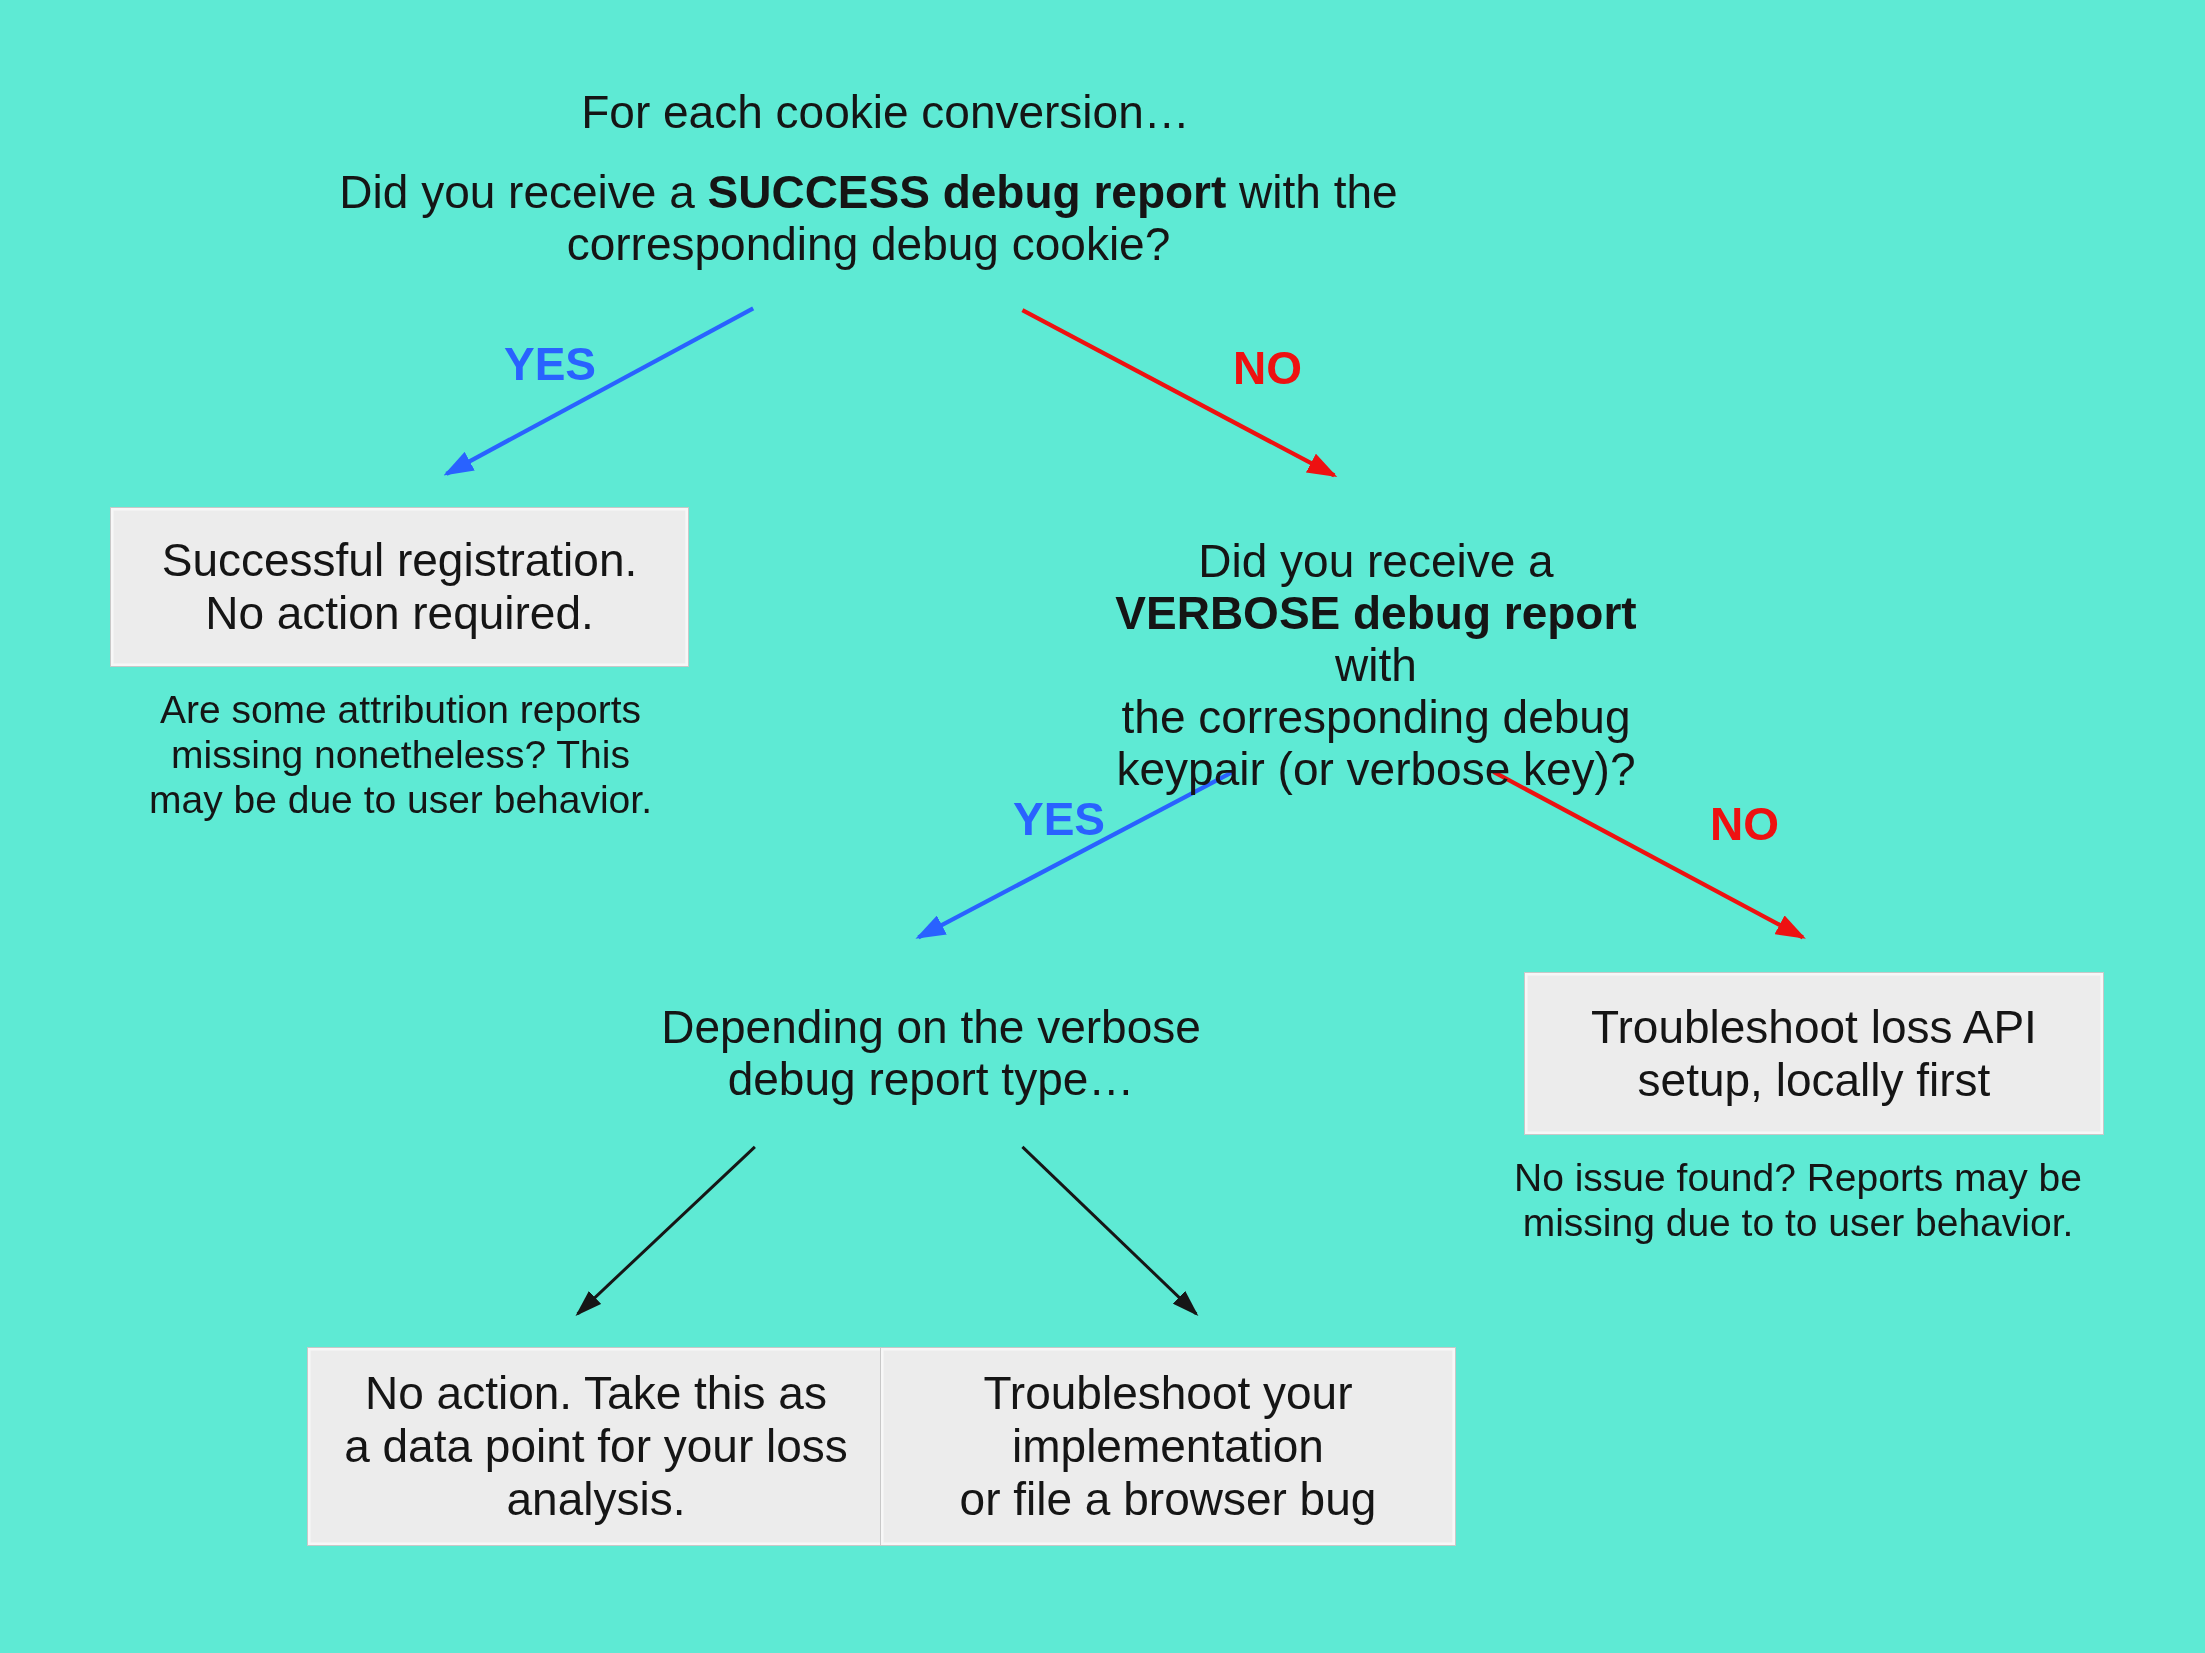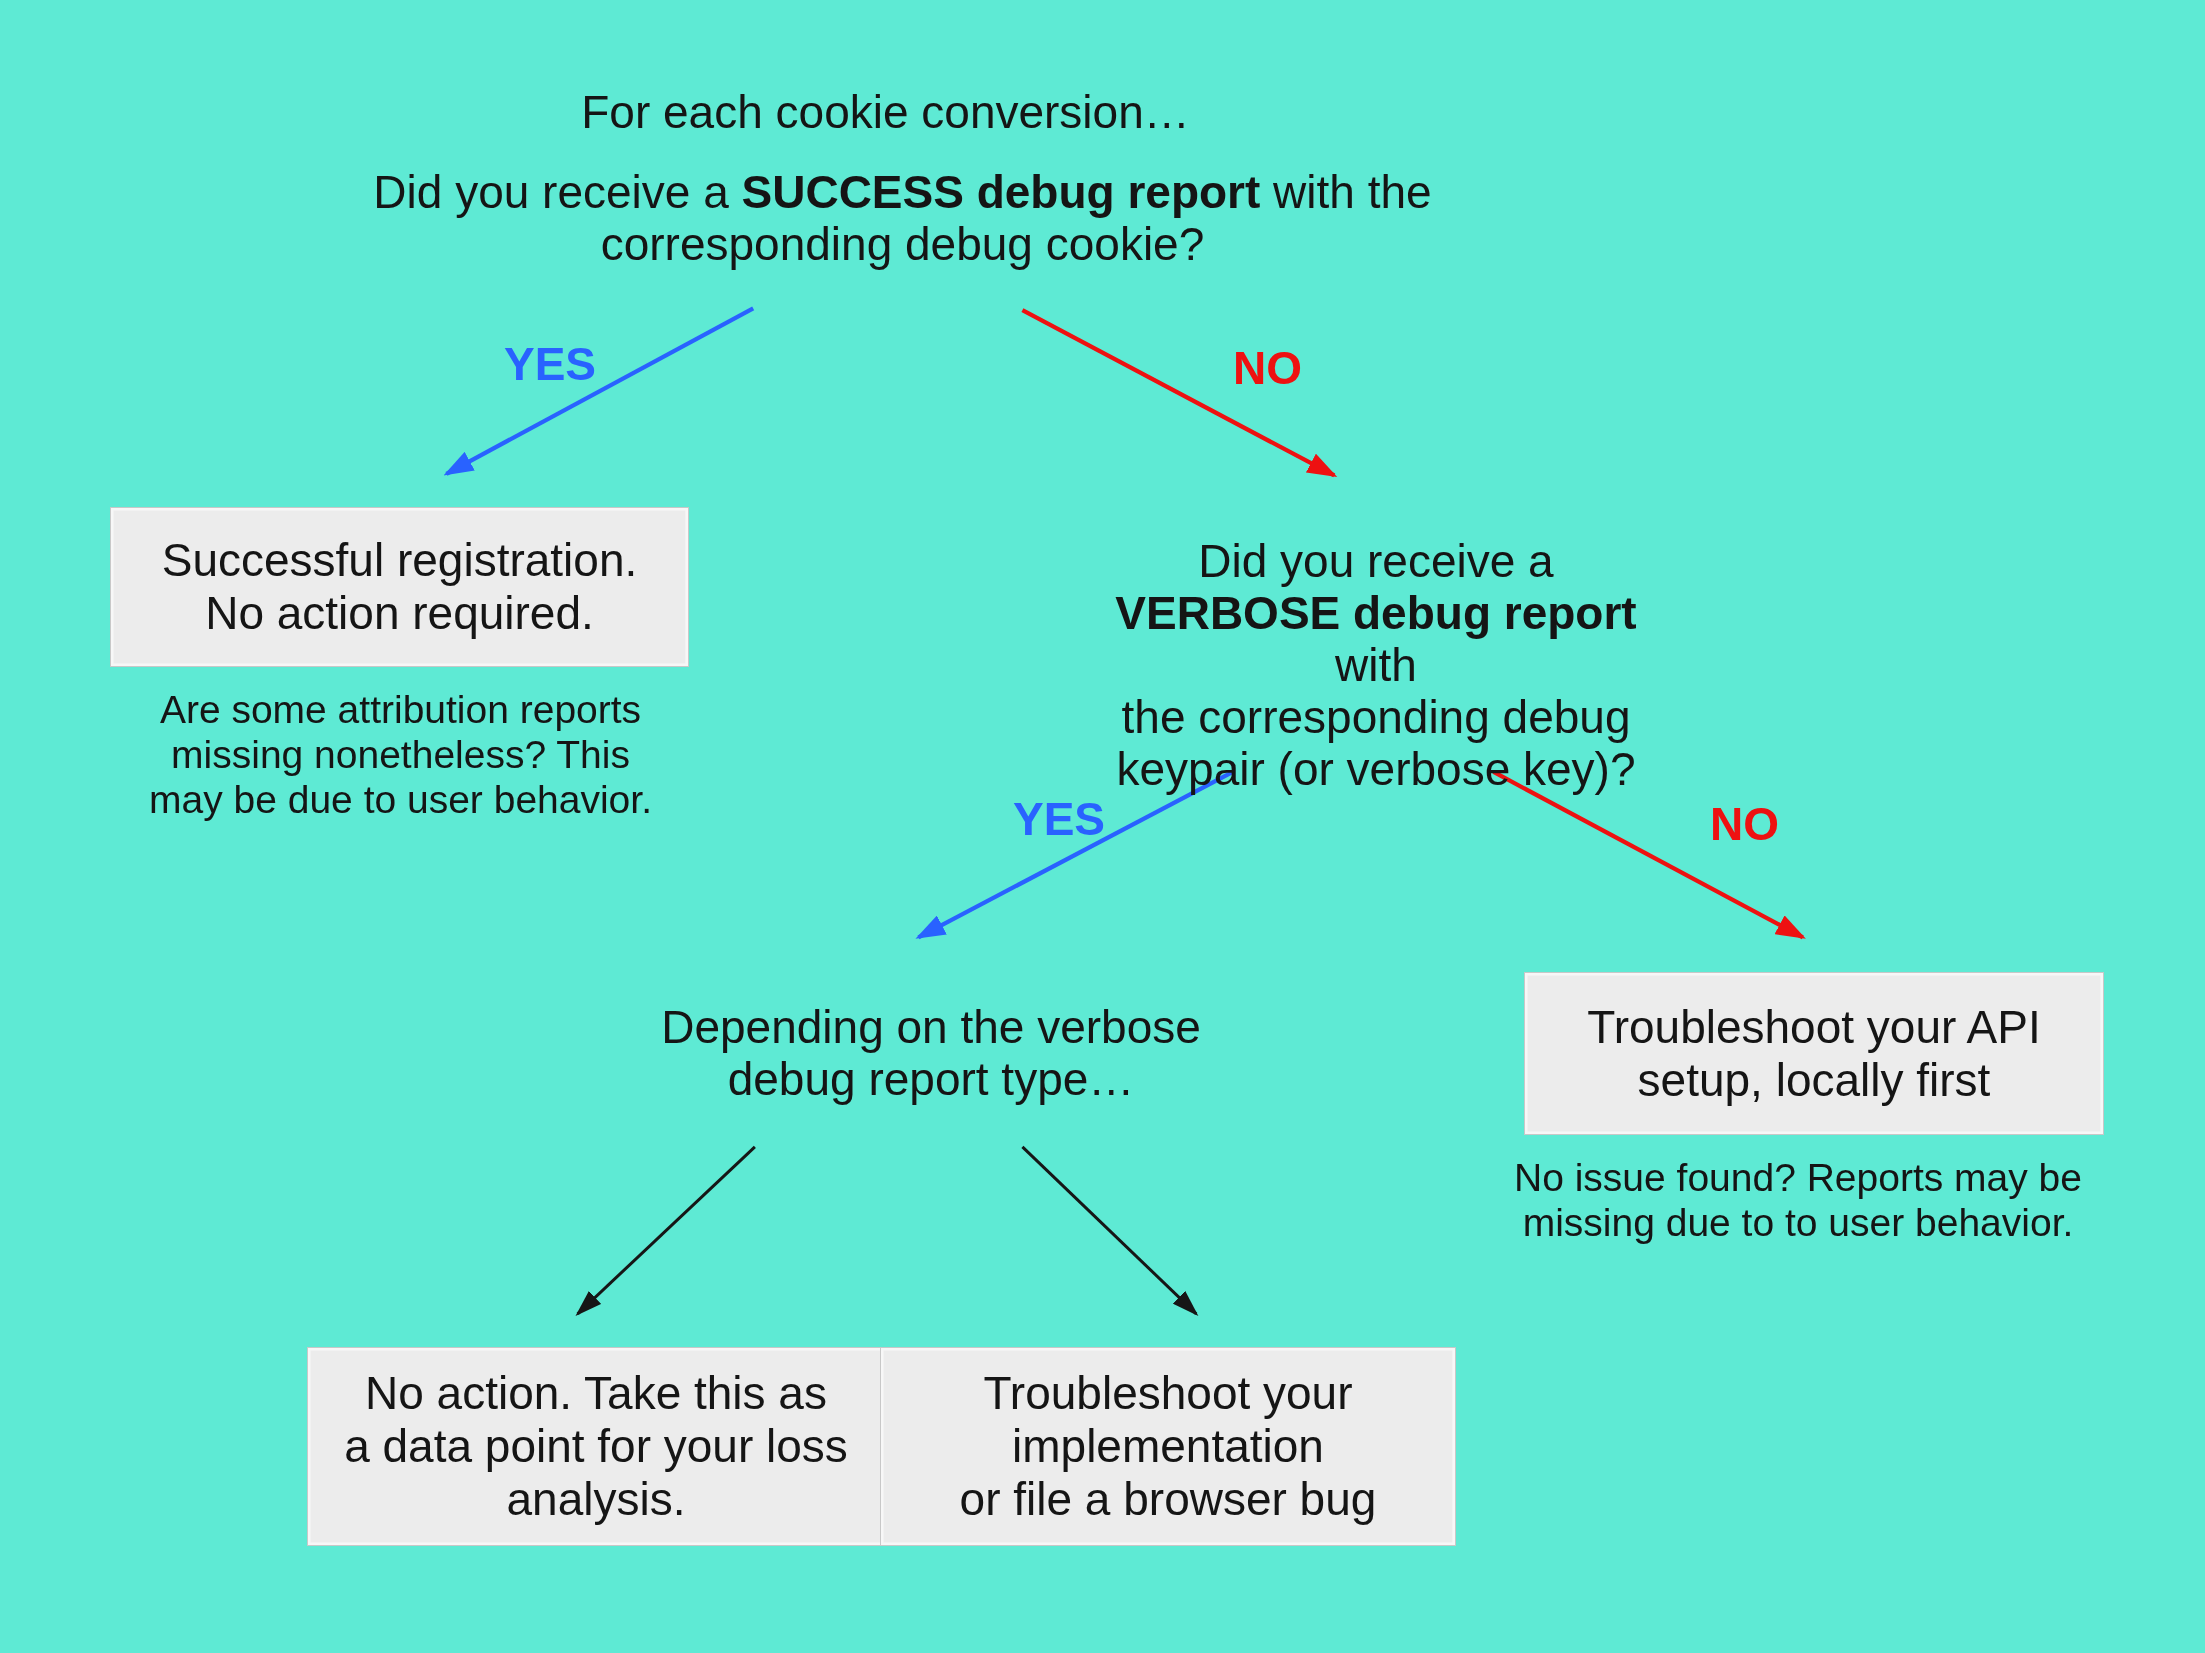--- a/index.html
+++ b/index.html
@@ -56,21 +56,21 @@
     <line class="arrow-blue" x1="884" y1="362" x2="524" y2="556" marker-end="url(#head-blue)"></line>
     <line class="arrow-red" x1="1200" y1="364" x2="1566" y2="558" marker-end="url(#head-red)"></line>
     <line class="arrow-blue" x1="1447" y1="906" x2="1078" y2="1100" marker-end="url(#head-blue)"></line>
     <line class="arrow-red" x1="1753" y1="906" x2="2116" y2="1100" marker-end="url(#head-red)"></line>
     <line class="arrow-black" x1="886" y1="1346" x2="678" y2="1542" marker-end="url(#head-black)"></line>
     <line class="arrow-black" x1="1200" y1="1346" x2="1404" y2="1542" marker-end="url(#head-black)"></line>
   </svg>
 
   <div class="txt" style="left:336px;top:87px;width:1099px">For each cookie conversion…</div>
 
-  <div class="txt" style="left:353px;top:167px;width:1099px">
+  <div class="txt" style="left:319px;top:167px;width:1099px">
     <div class="line"><span>Did you receive a </span><strong>SUCCESS debug report</strong><span> with the</span></div>
     <div class="line">corresponding debug cookie?</div>
   </div>
 
   <div class="lbl yes" style="left:460px;top:337px;width:136px">YES</div>
   <div class="lbl no" style="left:1174px;top:341px;width:128px">NO</div>
 
   <div class="box multiline" style="left:110px;top:507px;width:579px;height:160px">Successful registration.
 No action required.</div>
 
@@ -84,21 +84,21 @@
     <div class="line">the corresponding debug</div>
     <div class="line">keypair (or verbose key)?</div>
   </div>
 
   <div class="lbl yes" style="left:969px;top:792px;width:136px">YES</div>
   <div class="lbl no" style="left:1651px;top:797px;width:128px">NO</div>
 
   <div class="txt multiline" style="left:633px;top:1002px;width:596px">Depending on the verbose
 debug report type…</div>
 
-  <div class="box multiline" style="left:1524px;top:972px;width:580px;height:163px">Troubleshoot your API
+  <div class="box multiline" style="left:1524px;top:972px;width:580px;height:163px">Troubleshoot loss API
 setup, locally first</div>
 
   <div class="txt note multiline" style="left:1491px;top:1155px;width:614px">No issue found? Reports may be
 missing due to to user behavior.</div>
 
   <div class="box multiline" style="left:307px;top:1347px;width:578px;height:199px">No action. Take this as
 a data point for your loss
 analysis.</div>
 
   <div class="box multiline" style="left:880px;top:1347px;width:576px;height:199px">Troubleshoot your

